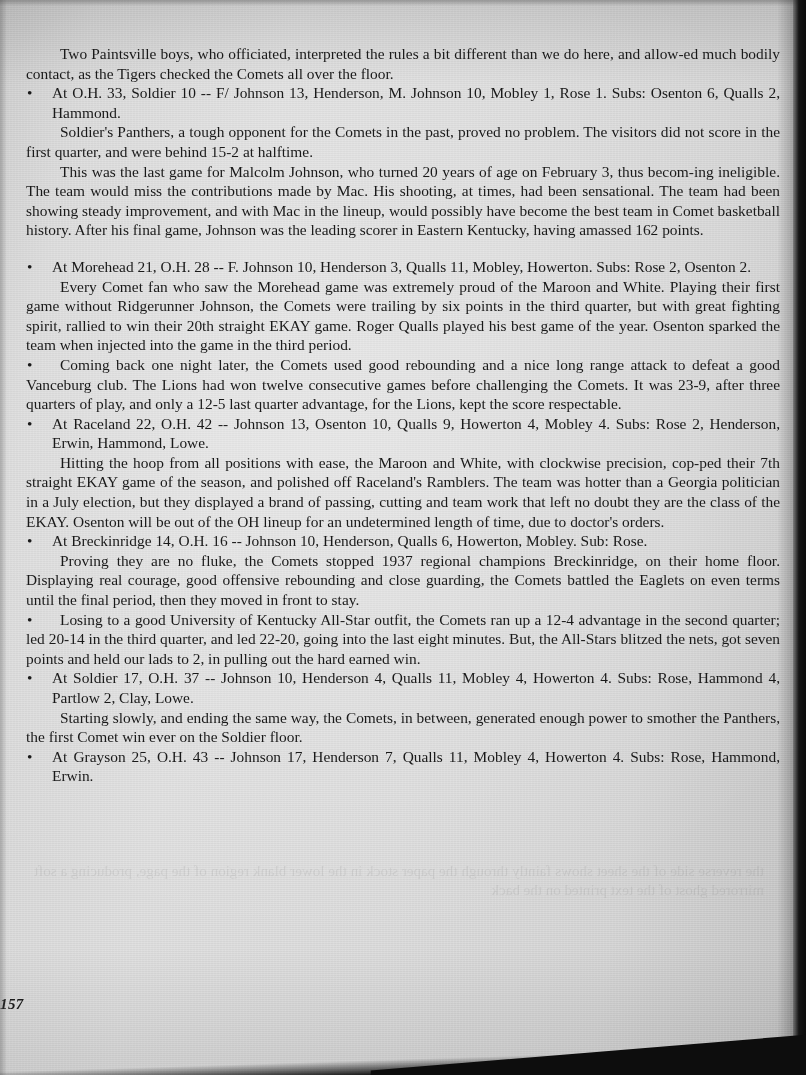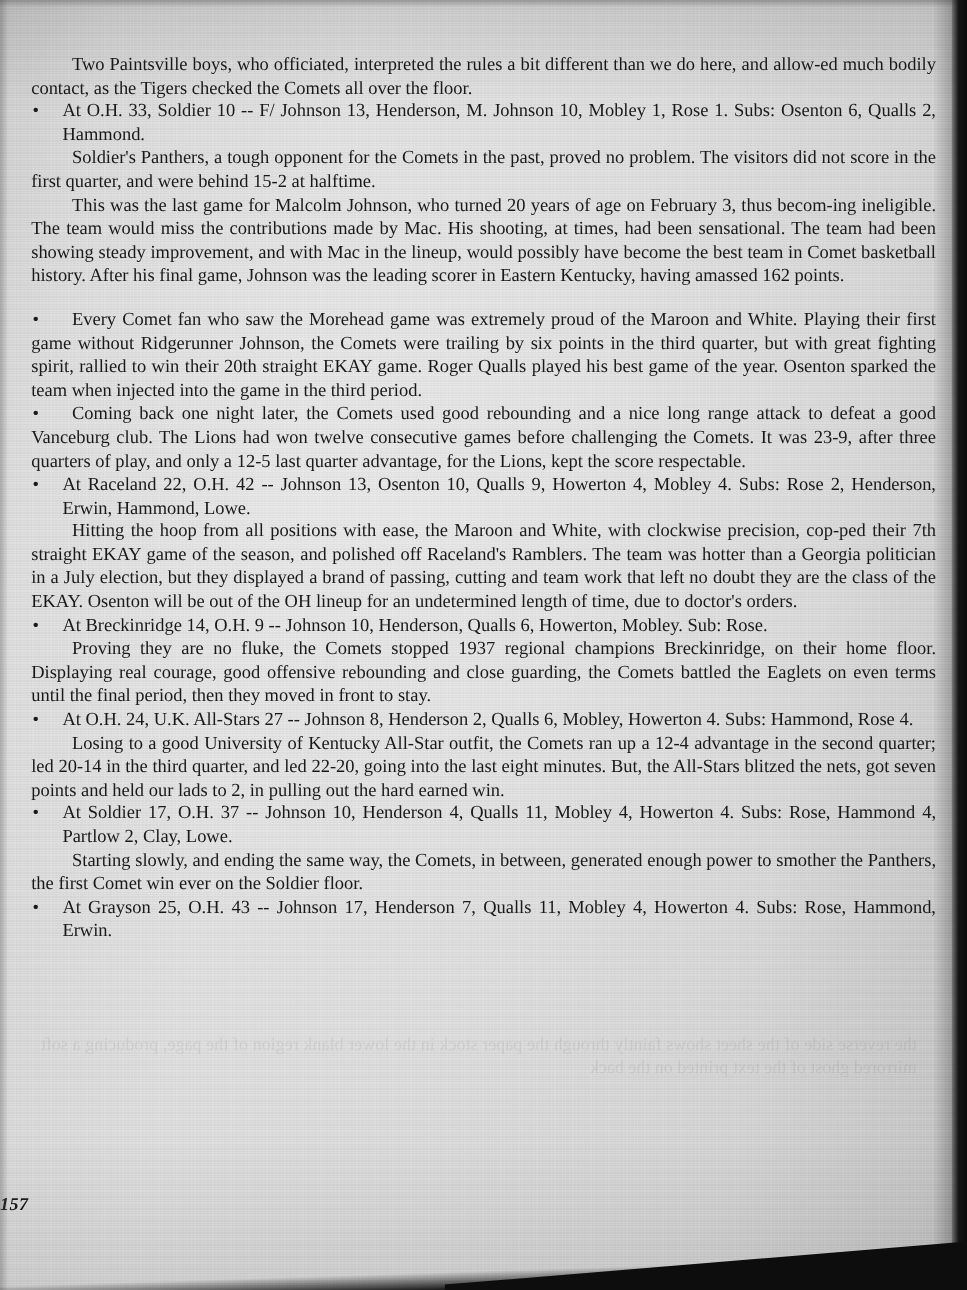--- a/index.html
+++ b/index.html
@@ -163,29 +163,29 @@
   <div class="paper-vignette"></div>
 
   <div class="bleed">the reverse side of the sheet shows faintly through the paper stock in the lower blank region of the page, producing a soft mirrored ghost of the text printed on the back</div>
 
   <div class="column" id="text-column">
       <p class="para">Two Paintsville boys, who officiated, interpreted the rules a bit different than we do here, and allow-ed much bodily contact, as the Tigers checked the Comets all over the floor.</p>
       <p class="game-line"><span class="bullet">•</span><span>At O.H. 33, Soldier 10 -- F/ Johnson 13, Henderson, M. Johnson 10, Mobley 1, Rose 1.  Subs: Osenton 6, Qualls 2, Hammond.</span></p>
       <p class="para">Soldier's Panthers, a tough opponent for the Comets in the past, proved no problem.  The visitors did not score in the first quarter, and were behind 15-2 at halftime.</p>
       <p class="para">This was the last game for Malcolm Johnson, who turned 20 years of age on February 3, thus becom-ing ineligible.  The team would miss the contributions made by Mac.  His shooting, at times, had been sensational.  The team had been showing steady improvement, and with Mac in the lineup, would possibly have become the best team in Comet basketball history.  After his final game, Johnson was the leading scorer in Eastern Kentucky, having amassed 162 points.</p>
       <div class="gap-md"></div>
-      <p class="game-line"><span class="bullet">•</span></p>
+      <p class="game-line"><span class="bullet">•</span><span>At Morehead 21, O.H. 28 -- F. Johnson 10, Henderson 3, Qualls 11, Mobley, Howerton.  Subs: Rose 2, Osenton 2.</span></p>
       <p class="para">Every Comet fan who saw the Morehead game was extremely proud of the Maroon and White. Playing their first game without Ridgerunner Johnson, the Comets were trailing by six points in the third quarter, but with great fighting spirit, rallied to win their 20th straight EKAY game.  Roger Qualls played his best game of the year.  Osenton sparked the team when injected into the game in the third period.</p>
       <p class="game-line"><span class="bullet">•</span></p>
       <p class="para">Coming back one night later, the Comets used good rebounding and a nice long range attack to defeat a good Vanceburg club.  The Lions had won twelve consecutive games before challenging the Comets.  It was 23-9, after three quarters of play, and only a 12-5 last quarter advantage, for the Lions, kept the score respectable.</p>
       <p class="game-line"><span class="bullet">•</span><span>At Raceland 22, O.H. 42 -- Johnson 13, Osenton 10, Qualls 9, Howerton 4, Mobley 4.  Subs: Rose 2, Henderson, Erwin, Hammond, Lowe.</span></p>
       <p class="para">Hitting the hoop from all positions with ease, the Maroon and White, with clockwise precision, cop-ped their 7th straight EKAY game of the season, and polished off Raceland's Ramblers.  The team was hotter than a Georgia politician in a July election, but they displayed a brand of passing, cutting and team work that left no doubt they are the class of the EKAY.  Osenton will be out of the OH lineup for an undetermined length of time, due to doctor's orders.</p>
-      <p class="game-line"><span class="bullet">•</span><span>At Breckinridge 14, O.H. 9 -- Johnson 10, Henderson, Qualls 6, Howerton, Mobley.  Sub: Rose.</span></p>
+      <p class="game-line"><span class="bullet">•</span><span>At Breckinridge 14, O.H. 16 -- Johnson 10, Henderson, Qualls 6, Howerton, Mobley.  Sub: Rose.</span></p>
       <p class="para">Proving they are no fluke, the Comets stopped 1937 regional champions Breckinridge, on their home floor.  Displaying real courage, good offensive rebounding and close guarding, the Comets battled the Eaglets on even terms until the final period, then they moved in front to stay.</p>
-      <p class="game-line"><span class="bullet">•</span><span>At O.H. 24, U.K. All-Stars 27 -- Johnson 8, Henderson 2, Qualls 6, Mobley, Howerton 4.  Subs: Hammond, Rose 4.</span></p>
+      <p class="game-line"><span class="bullet">•</span></p>
       <p class="para">Losing to a good University of Kentucky All-Star outfit, the Comets ran up a 12-4 advantage in the second quarter; led 20-14 in the third quarter, and led 22-20, going into the last eight minutes.  But, the All-Stars blitzed the nets, got seven points and held our lads to 2, in pulling out the hard earned win.</p>
       <p class="game-line"><span class="bullet">•</span><span>At Soldier 17, O.H. 37 -- Johnson 10, Henderson 4, Qualls 11, Mobley 4, Howerton 4.  Subs: Rose, Hammond 4, Partlow 2, Clay, Lowe.</span></p>
       <p class="para">Starting slowly, and ending the same way, the Comets, in between, generated enough power to smother the Panthers, the first Comet win ever on the Soldier floor.</p>
       <p class="game-line"><span class="bullet">•</span><span>At Grayson 25, O.H. 43 -- Johnson 17, Henderson 7, Qualls 11, Mobley 4, Howerton 4.  Subs: Rose, Hammond, Erwin.</span></p>
     </div>
 
   <div class="page-number">157</div>
 
   <div class="edge-top"></div>
   <div class="edge-left"></div>

